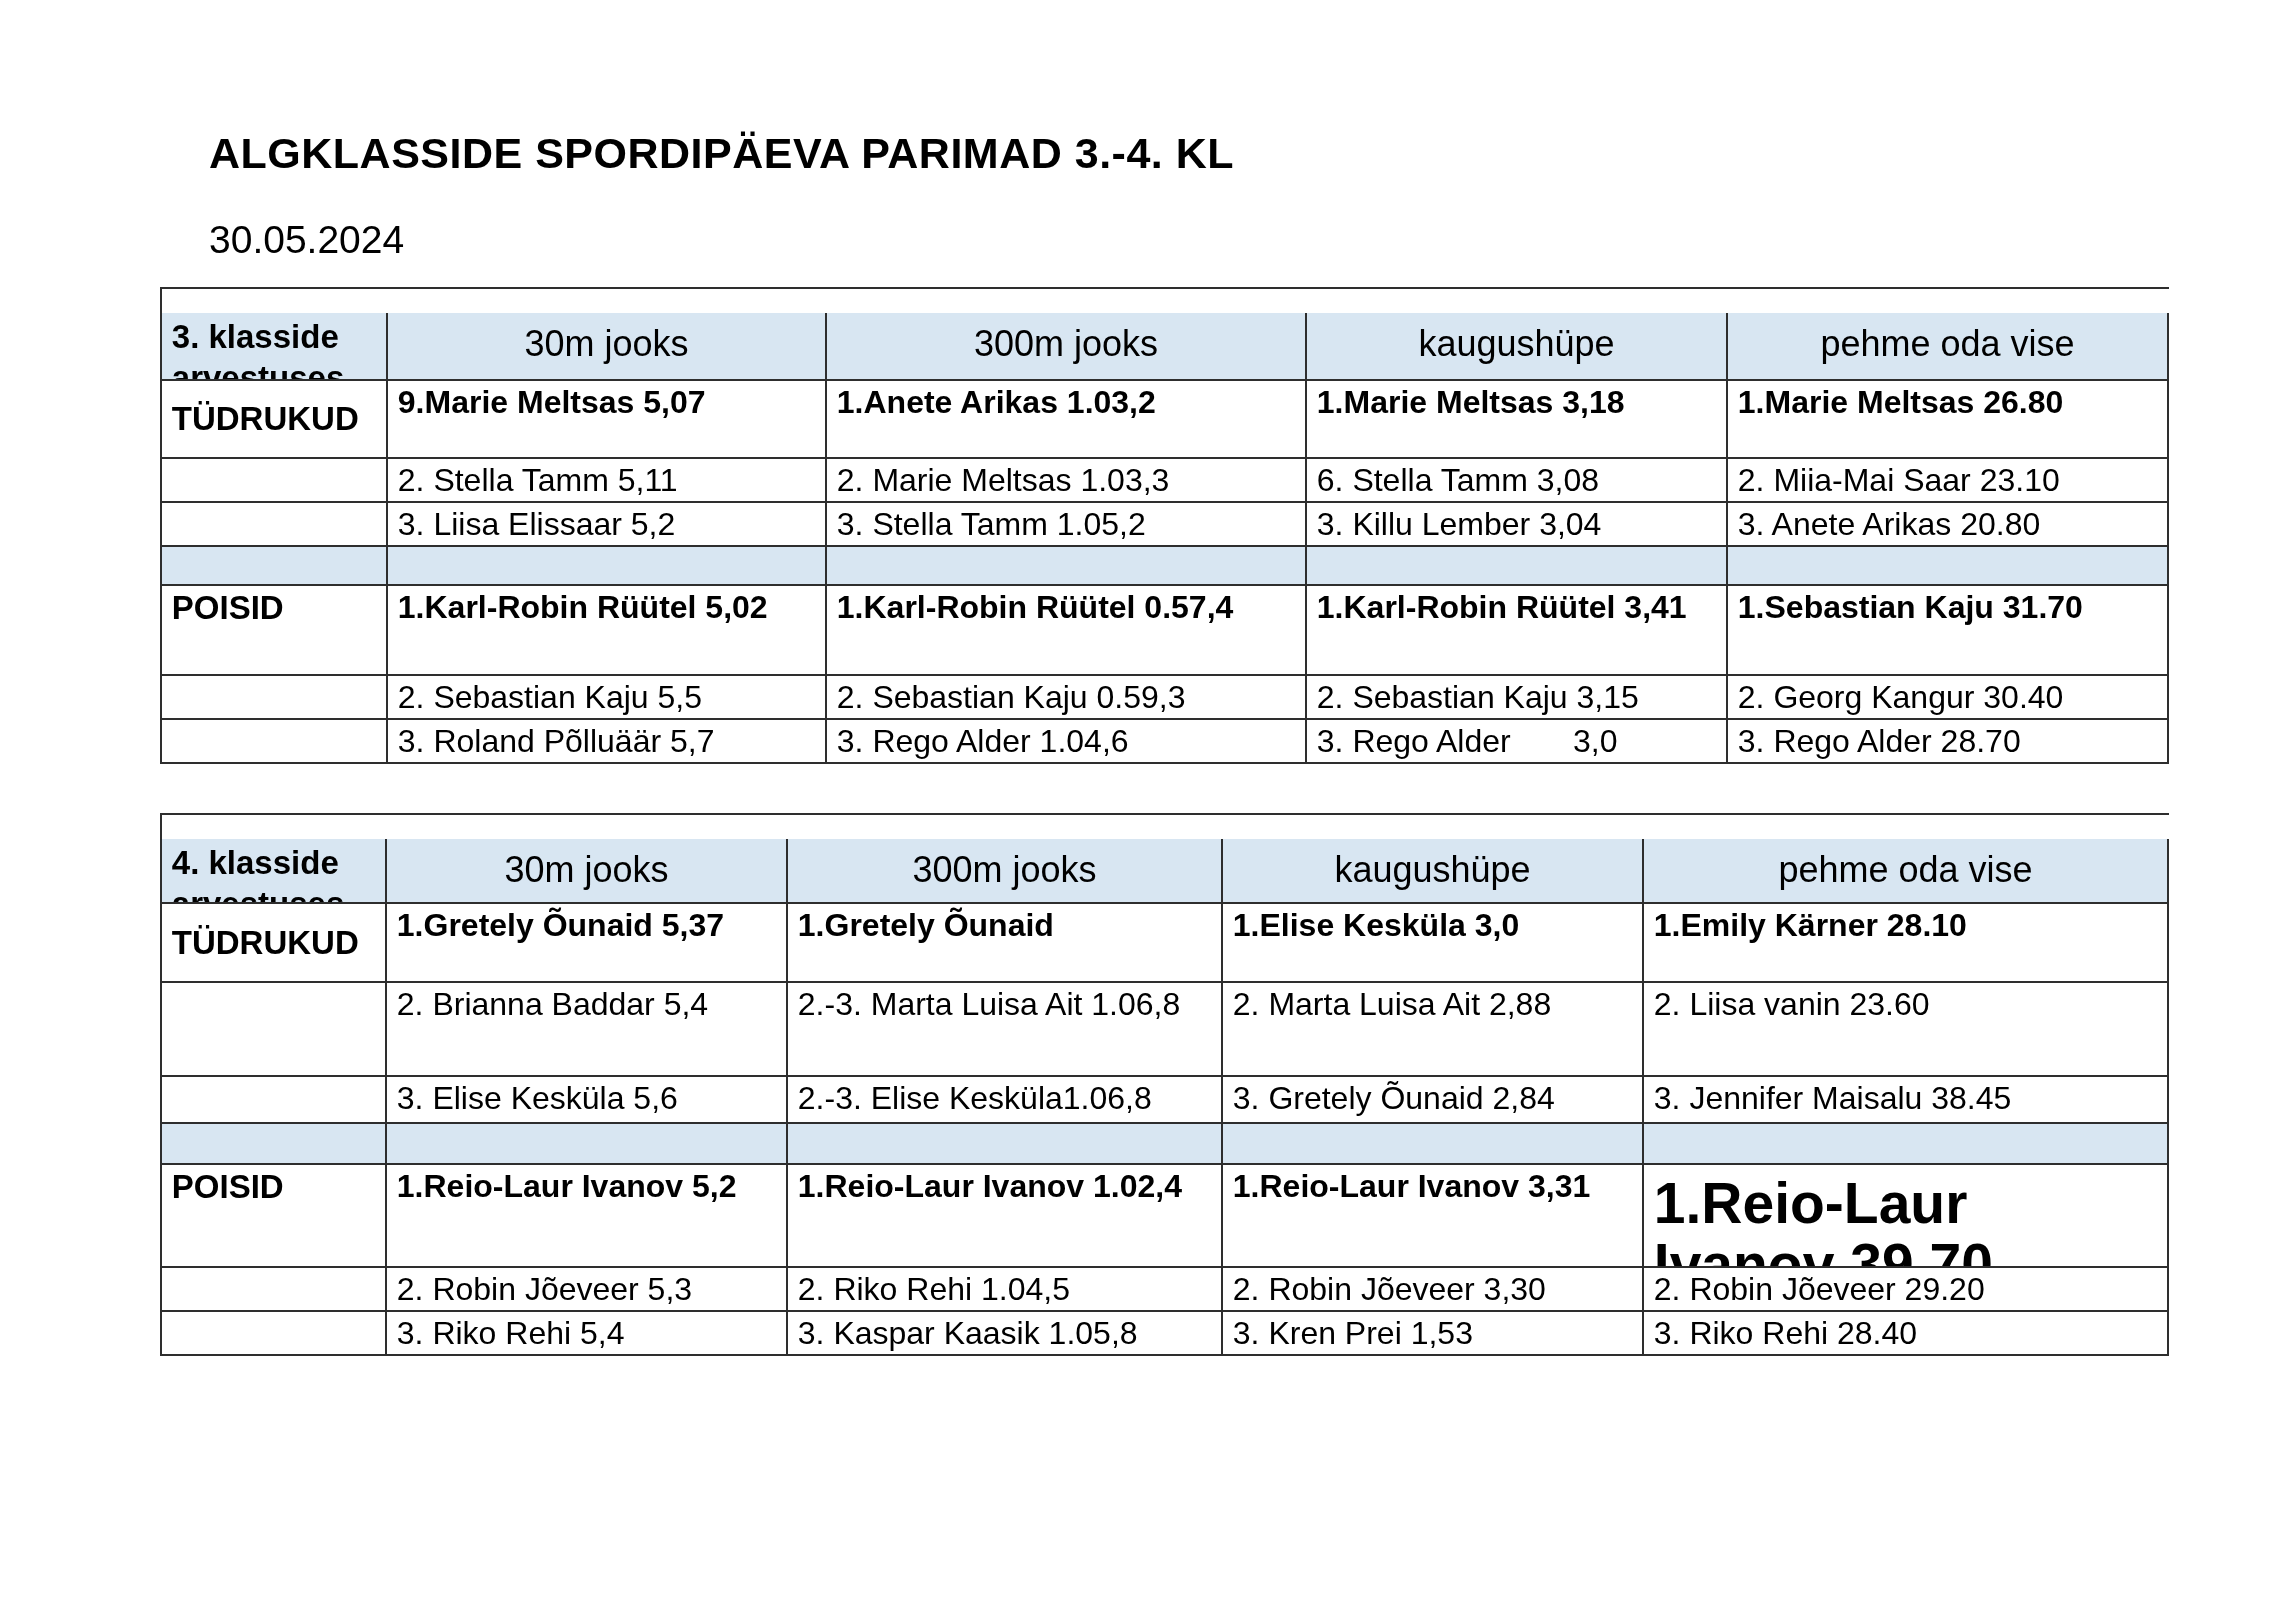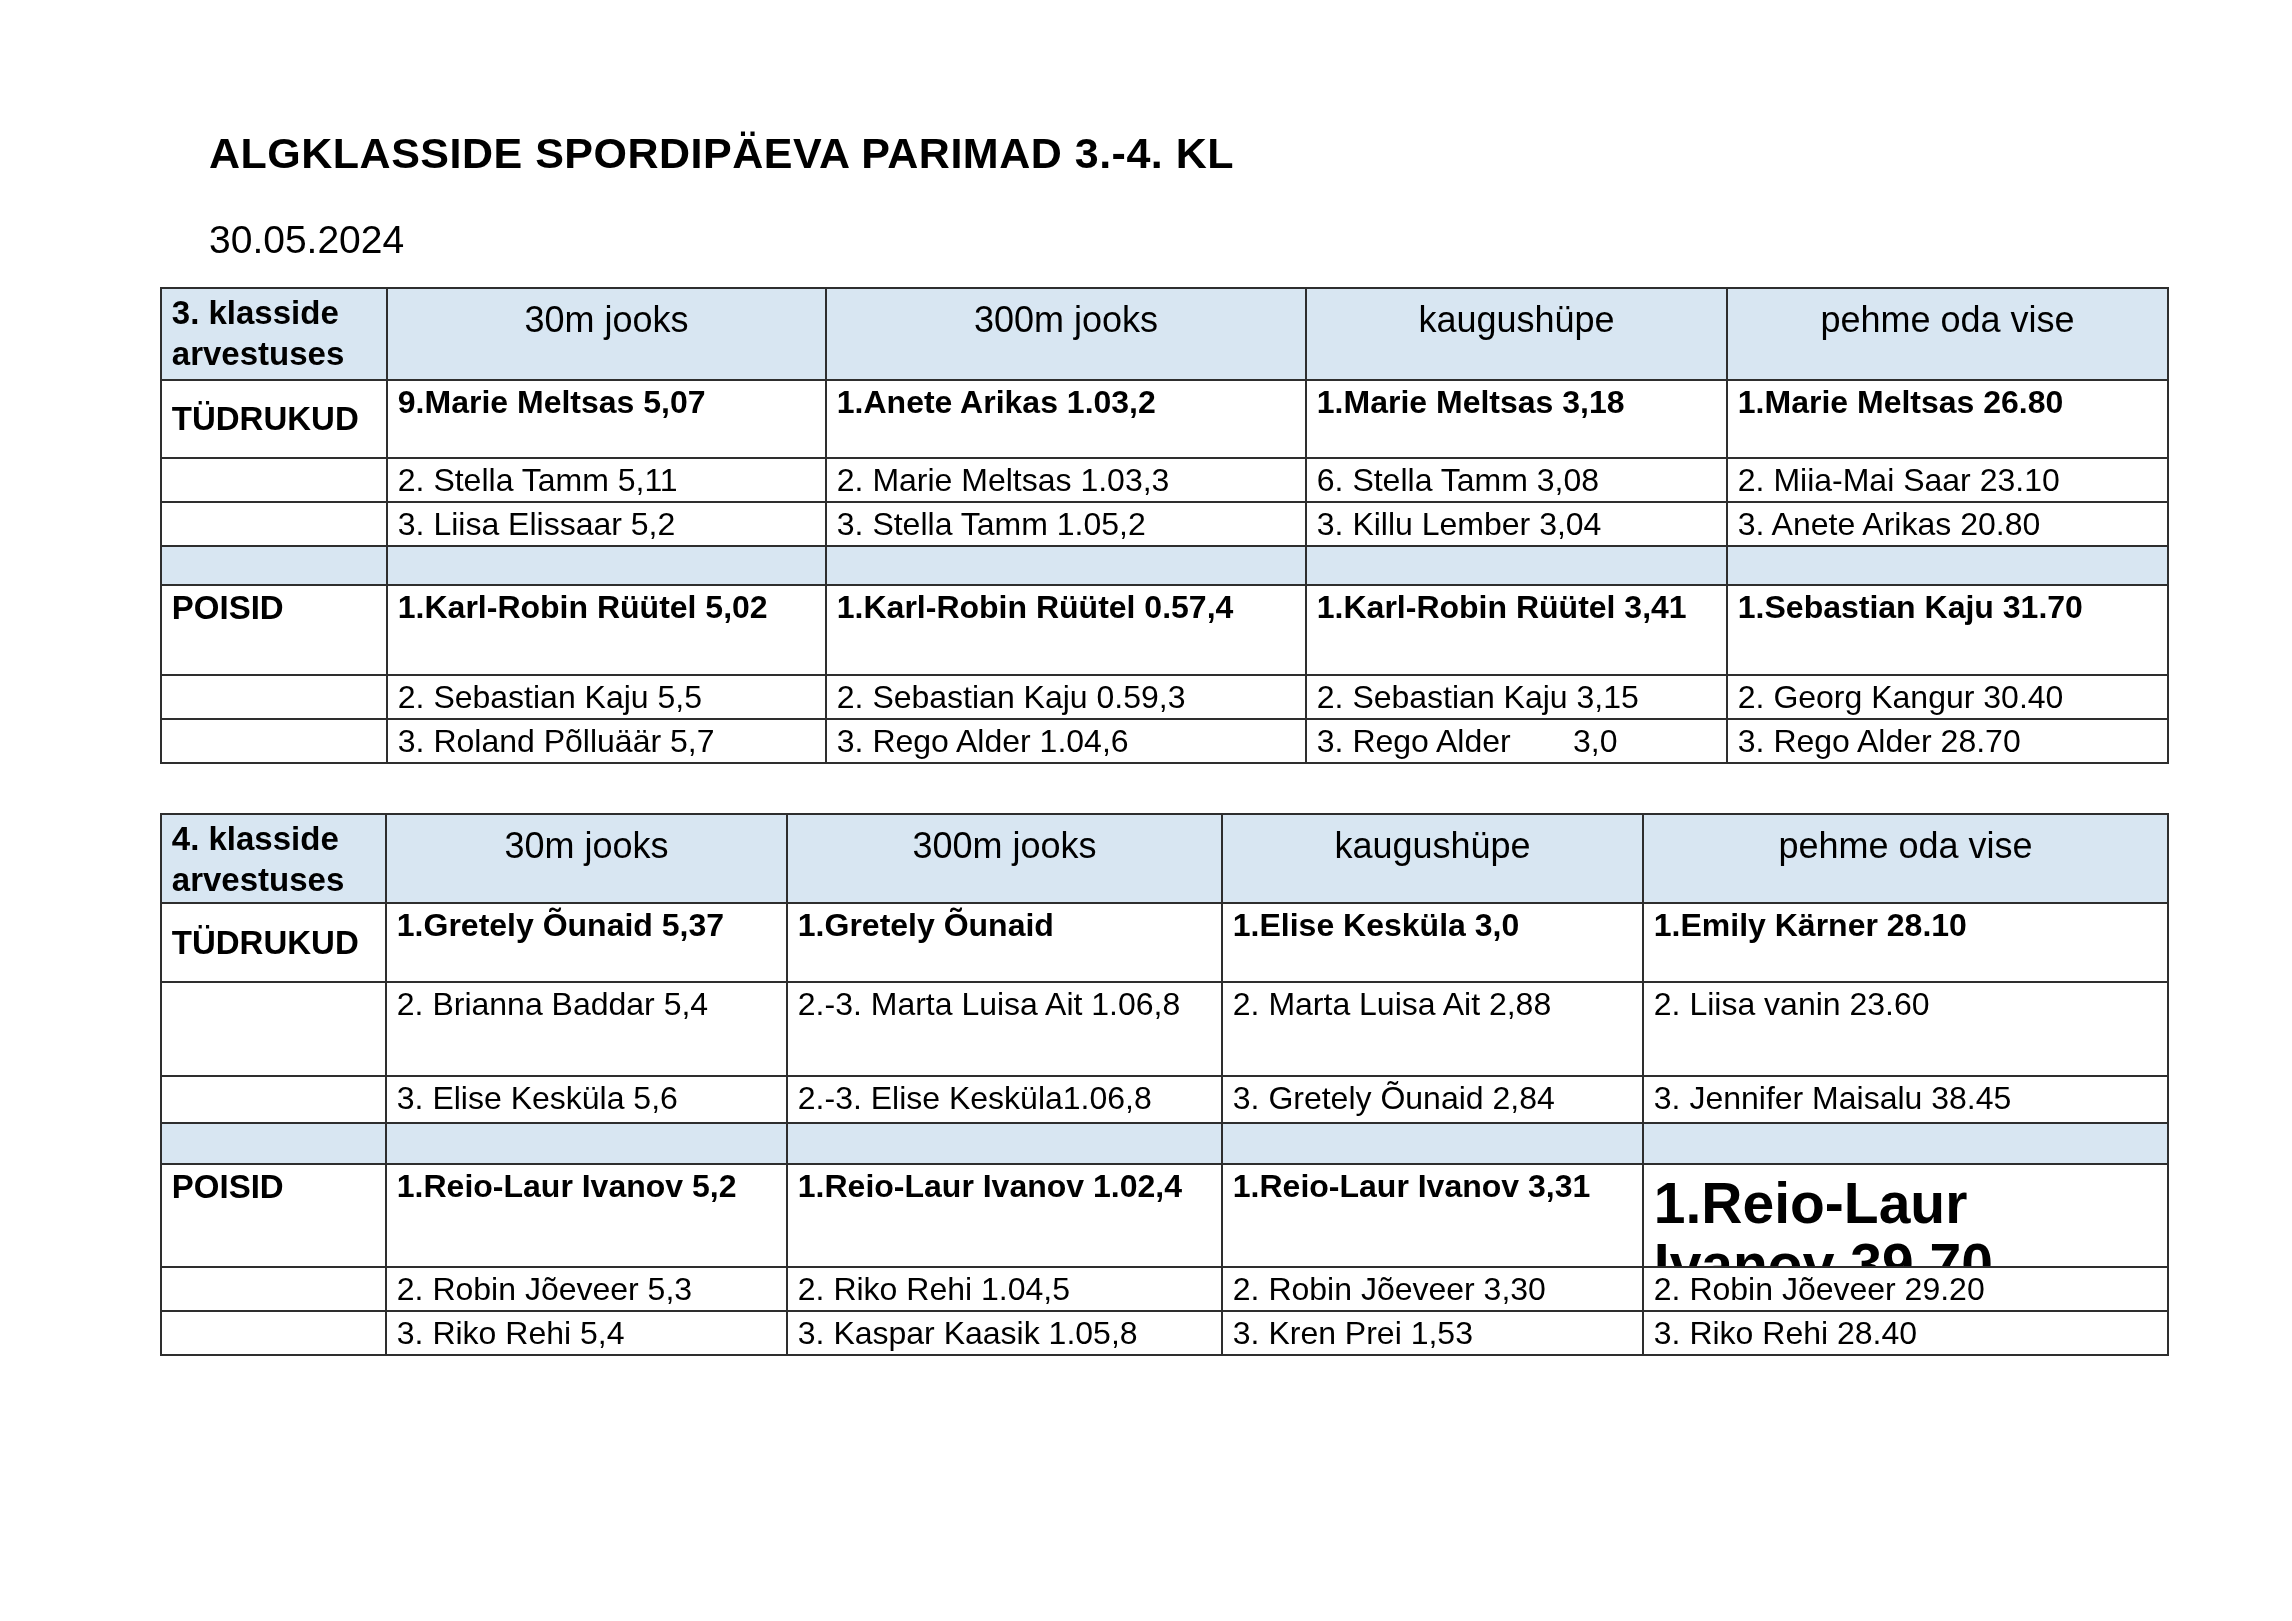--- a/index.html
+++ b/index.html
@@ -28,21 +28,21 @@
     top:813px;
     grid-template-columns:225px 401px 435px 421px 525px;
     grid-template-rows:89px 79px 94px 47px 41px 103px 44px 44px;
   }
   .row { display:contents; }
   .cell {
     border-right:2px solid #2e2e2e; border-bottom:2.9px solid #2e2e2e;
     padding:2.9px 9.8px 2px 9.8px; font-size:32px; line-height:1.17;
     overflow:hidden; white-space:normal; word-break:normal;
   }
-  .head { background:#d8e6f2; }
+  .head { background:#d8e6f2;margin-top:24px; }
   .colhead { font-size:36px; text-align:center; padding-top:10px; }
   .lblhead { font-weight:bold; line-height:1.25; font-size:33px; }
   .group { font-weight:bold; font-size:33px; }
   .vc { display:flex; align-items:center; }
   .b { font-weight:bold; }
   .sp { background:#d8e6f2; }
   .xl { font-size:57px; line-height:1.08; padding-top:7.8px; }
 </style>
 </head>
 <body>

